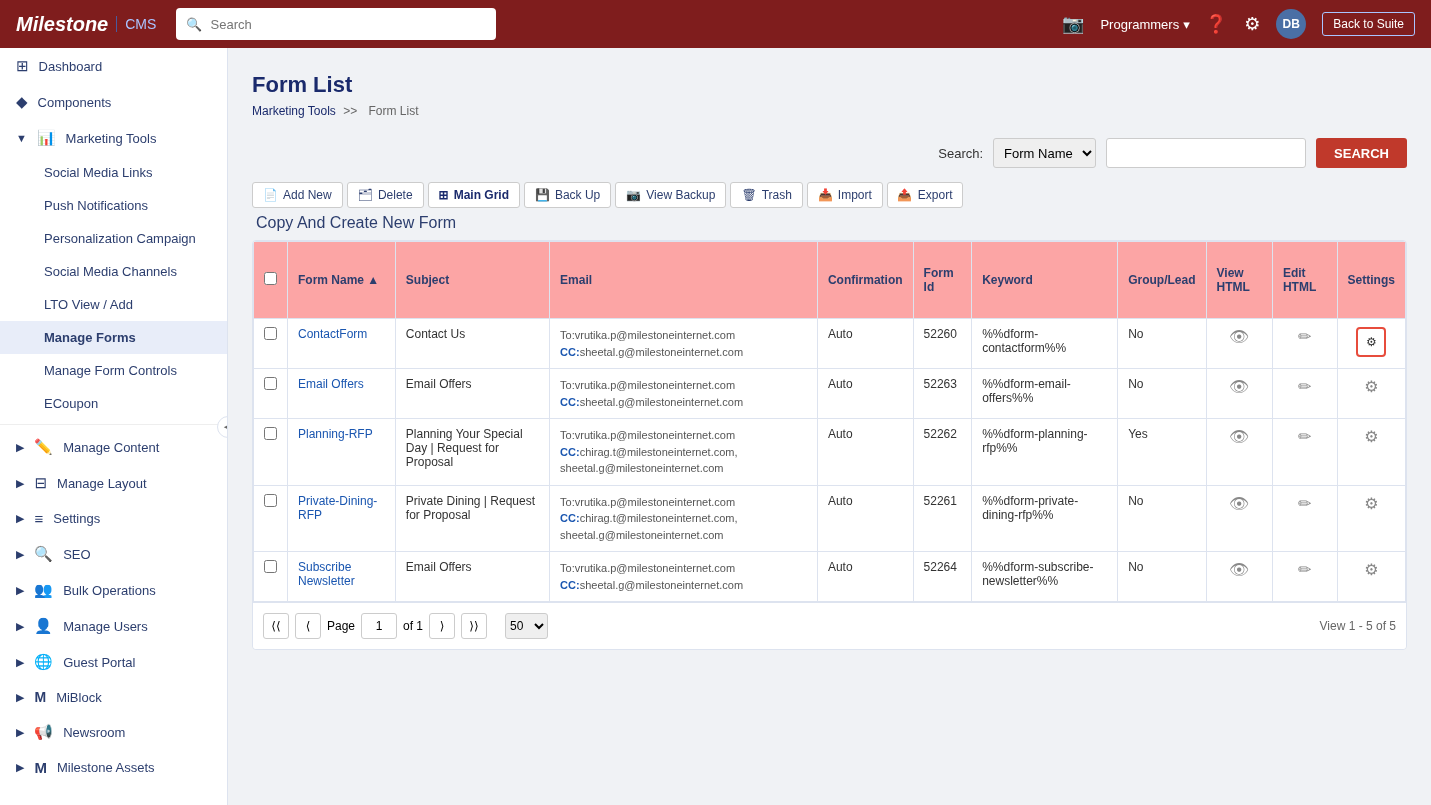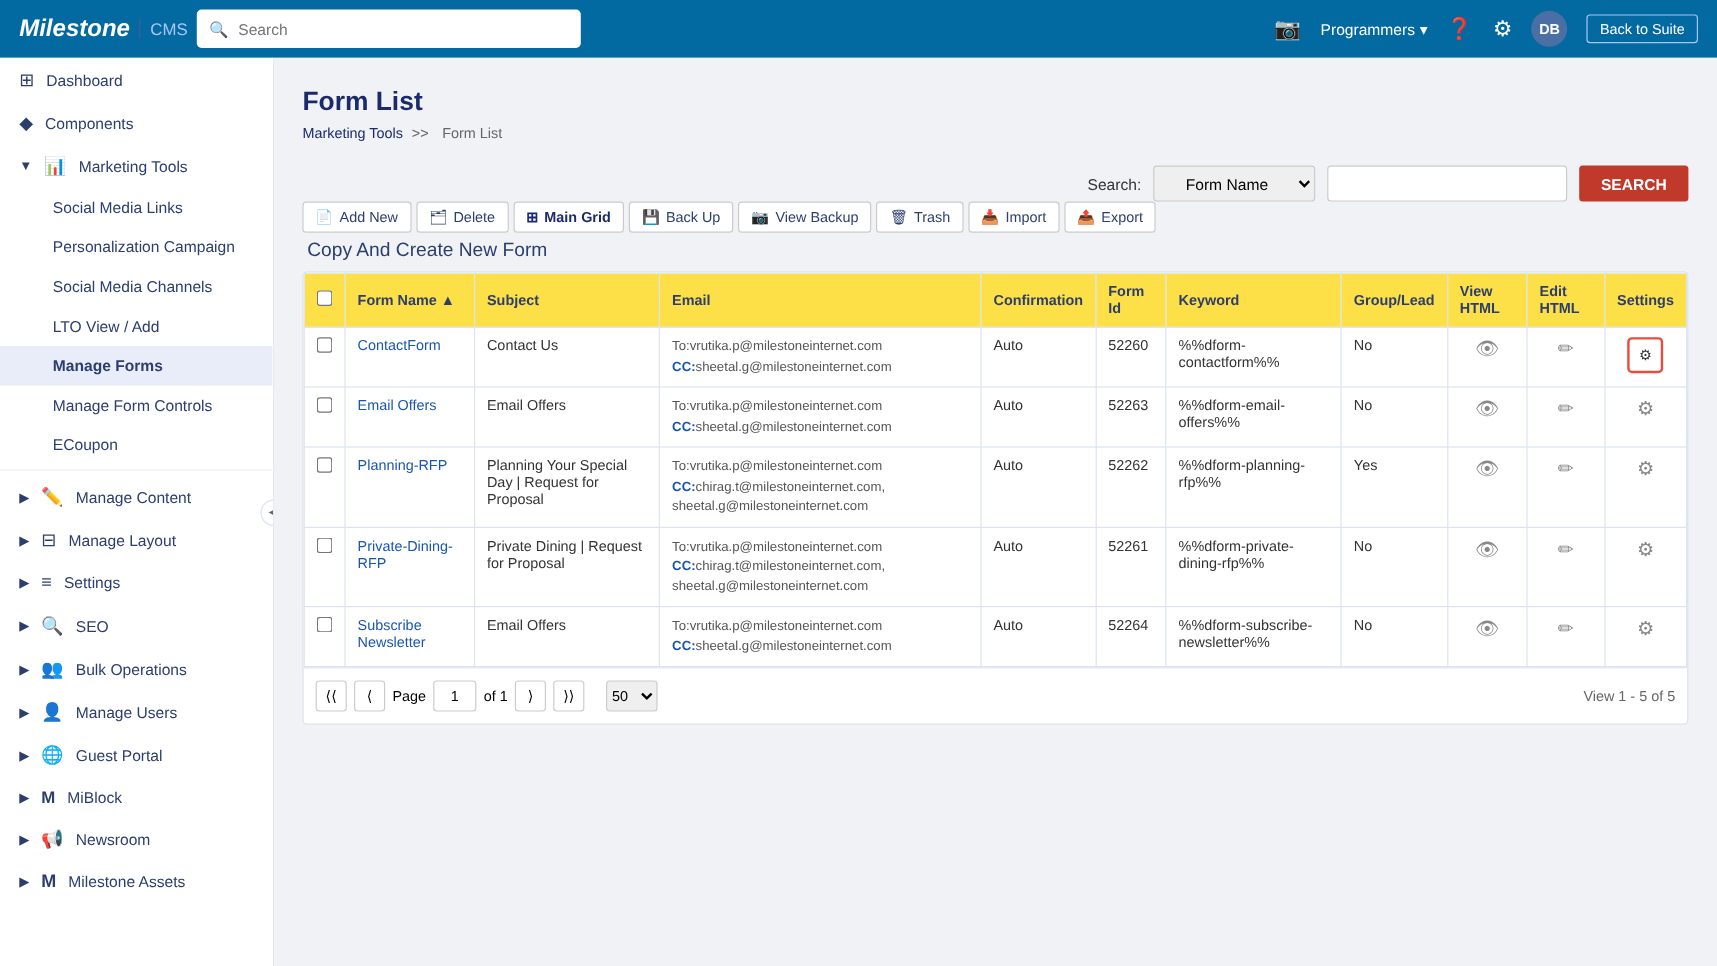--- a/index.html
+++ b/index.html
@@ -1,25 +1,25 @@
 <!DOCTYPE html>
 <html><head>
   <meta charset="utf-8">
   <style>
     * { box-sizing: border-box; margin: 0; padding: 0; }
     body { font-family: Arial, sans-serif; font-size: 13px; background: #f0f2f5; display: flex; flex-direction: column; height: 805px; overflow: hidden; }
 
     
     .topnav {
-      background: #0369a1;
+      background: #7f1d1d;
       height: 48px;
       display: flex;
       align-items: center;
       padding: 0 16px;
-      gap: 0;
+      gap: 12px;
       flex-shrink: 0;
     }
     .topnav-logo { display: flex; align-items: center; gap: 8px; color: white; font-size: 18px; font-weight: bold; margin-right: 8px; }
     .topnav-logo .cms-label { font-size: 14px; color: #aac4ff; font-weight: normal; border-left: 1px solid #4a5a9c; padding-left: 8px; }
     .topnav-search {
       flex: 0 0 320px;
       height: 32px;
       display: flex;
       align-items: center;
       background: white;
@@ -80,41 +80,41 @@
       flex: 1;
       overflow-y: auto;
       padding: 24px;
     }
     .page-title { font-size: 22px; font-weight: bold; color: #1a2a6c; margin-bottom: 6px; }
     .breadcrumb { font-size: 12px; color: #666; margin-bottom: 20px; }
     .breadcrumb a { color: #1a2a6c; text-decoration: none; }
     .breadcrumb span { margin: 0 4px; }
 
     
-    .search-bar { display: flex; align-items: center; justify-content: flex-end; gap: 10px; }
+    .search-bar { display: flex; align-items: center; justify-content: flex-end; gap: 10px; margin-bottom: 14px; }
     .search-bar label { font-size: 13px; color: #333; }
-    .search-bar select { height: 30px; border: 1px solid #ccc; border-radius: 3px; padding: 0 22px; font-size: 13px; }
+    .search-bar select { height: 30px; border: 1px solid #ccc; border-radius: 3px; padding: 0 6px; font-size: 13px; }
     .search-bar input { height: 30px; border: 1px solid #ccc; border-radius: 3px; padding: 0 8px; font-size: 13px; width: 200px; }
     .search-btn { background: #c0392b; color: white; border: none; border-radius: 3px; height: 30px; padding: 0 18px; font-size: 13px; font-weight: bold; cursor: pointer; }
 
     
     .toolbar { display: flex; align-items: center; gap: 4px; margin-bottom: 6px; flex-wrap: wrap; }
     .toolbar-btn {
       display: flex; align-items: center; gap: 5px;
       padding: 5px 10px; font-size: 12px; color: #2c3e6e;
       background: white; border: 1px solid #ccc; border-radius: 3px; cursor: pointer;
     }
     .copy-label { font-size: 16px; color: #2c3e6e; margin-left: 4px; }
 
     
     .form-table { width: 100%; border-collapse: collapse; background: white; }
     .form-table th {
-      background: #fde047;
+      background: #fca5a5;
       border: 1px solid #dde3ef;
-      padding: 8px 10px;
+      padding: 24px 10px;
       text-align: left;
       font-size: 12px;
       color: #2c3e6e;
       font-weight: 600;
     }
     .form-table td {
       border: 1px solid #dde3ef;
       padding: 8px 10px;
       font-size: 12px;
       color: #333;
@@ -182,20 +182,23 @@
       <span class="si-icon">◆</span>
       <span>Components</span>
     </div>
     <div class="sidebar-item">
       <span style="font-size:11px;">▼</span>
       <span class="si-icon">📊</span>
       <span>Marketing Tools</span>
     </div>
     <div class="sidebar-item sub">
       <span>Social Media Links</span>
+    </div>
+    <div class="sidebar-item sub">
+      <span>Push Notifications</span>
     </div>
     <div class="sidebar-item sub">
       <span>Personalization Campaign</span>
     </div>
     <div class="sidebar-item sub">
       <span>Social Media Channels</span>
     </div>
     <div class="sidebar-item sub">
       <span>LTO View / Add</span>
     </div>

